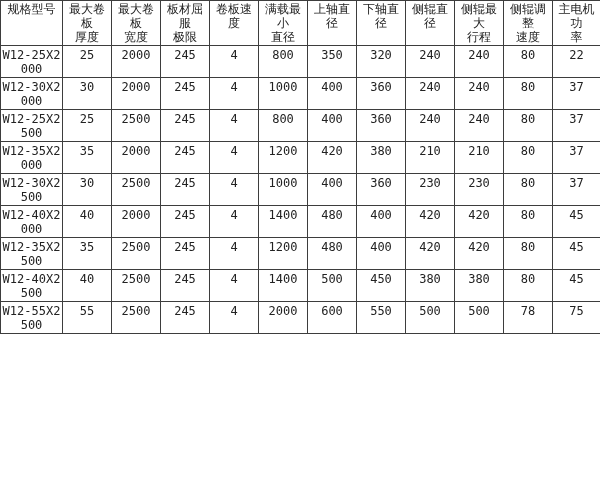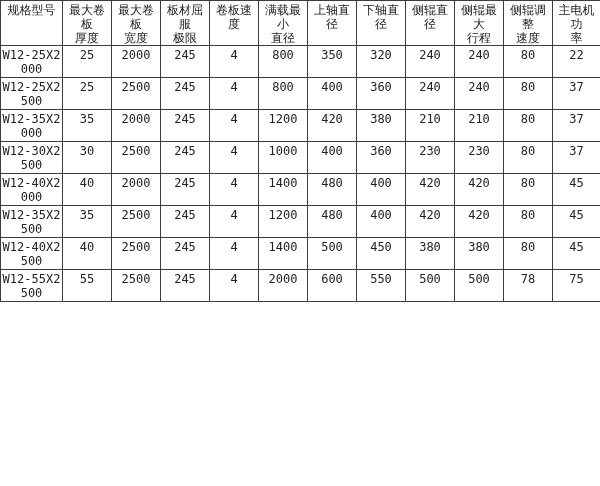--- a/index.html
+++ b/index.html
@@ -25,20 +25,21 @@
     text-align: center;
     vertical-align: top;
     padding: 2px 1px 0 1px;
     line-height: 14px;
     font-weight: normal;
     overflow: hidden;
   }
   .spec-table th {
     white-space: pre-line;
     height: 28px;
+    font-family: Liberation Mono, monospace;
   }
   .spec-table td {
     height: 29px;
     word-break: break-all;
   }
 </style>
 </head>
 <body>
 
 <table class="spec-table">
@@ -88,20 +89,34 @@
         <td>4</td>
         <td>800</td>
         <td>350</td>
         <td>320</td>
         <td>240</td>
         <td>240</td>
         <td>80</td>
         <td>22</td>
       </tr>
       <tr>
+        <td>W12-30X2000</td>
+        <td>30</td>
+        <td>2000</td>
+        <td>245</td>
+        <td>4</td>
+        <td>1000</td>
+        <td>400</td>
+        <td>360</td>
+        <td>240</td>
+        <td>240</td>
+        <td>80</td>
+        <td>37</td>
+      </tr>
+      <tr>
         <td>W12-25X2500</td>
         <td>25</td>
         <td>2500</td>
         <td>245</td>
         <td>4</td>
         <td>800</td>
         <td>400</td>
         <td>360</td>
         <td>240</td>
         <td>240</td>

